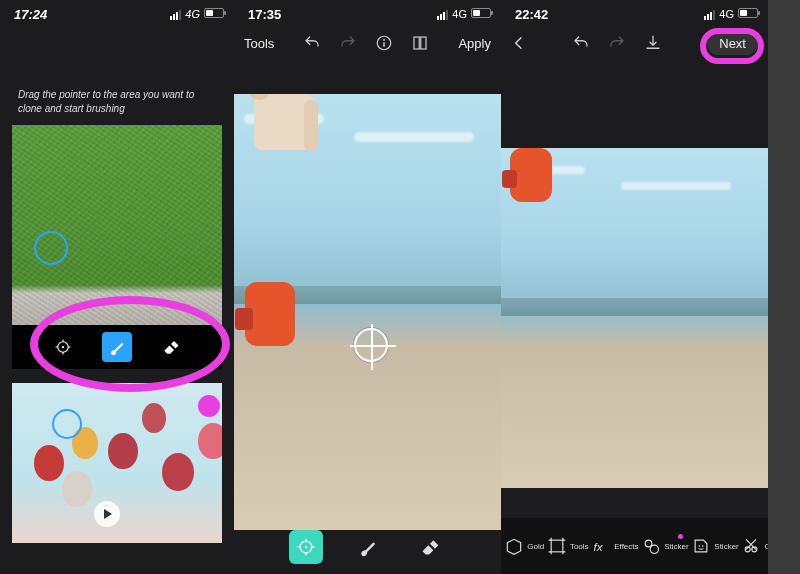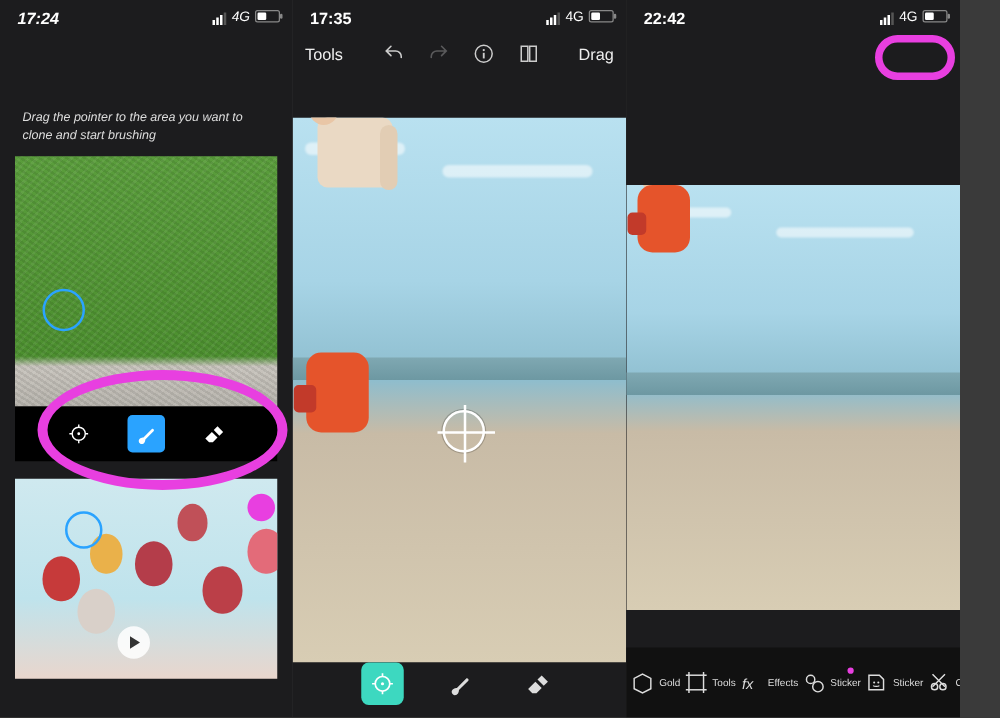--- a/index.html
+++ b/index.html
@@ -215,21 +215,21 @@
               <rect x="11" y="11" width="2" height="6" fill="#ccc"></rect>
             </svg>
           </span>
         <span>
             <svg width="18" height="18" viewBox="0 0 24 24">
               <rect x="4" y="4" width="7" height="16" stroke="#ccc" stroke-width="1.6" fill="none"></rect>
               <rect x="13" y="4" width="7" height="16" stroke="#ccc" stroke-width="1.6" fill="none"></rect>
             </svg>
           </span>
       </div>
-      <span class="apply">Drag</span>
+      <span class="apply">Apply</span>
     </div>
 
     <div class="beach">
       <div class="sky"></div>
       <div class="cloud" style="left:10px;top:20px;width:80px;height:10px"></div>
       <div class="cloud" style="left:120px;top:38px;width:120px;height:10px"></div>
       <div class="sea"></div>
       <div class="pB">
         <div class="topB">
             <div class="armB"></div>
@@ -284,20 +284,45 @@
             <span></span>
             <span></span>
             <span></span>
             <span></span>
           </span>
         <span>4G</span>
         <span class="batt">
             <i></i>
           </span>
       </span>
+    </div>
+    <div class="hdr3">
+      <span>
+          <svg width="16" height="16" viewBox="0 0 24 24">
+            <path d="M15 4l-8 8 8 8" stroke="#ddd" stroke-width="2" fill="none" stroke-linecap="round"></path>
+          </svg>
+        </span>
+      <div class="mid">
+        <span>
+            <svg width="18" height="18" viewBox="0 0 24 24">
+              <path d="M9 14l-5-5 5-5M4 9h10a6 6 0 016 6v1" stroke="#ccc" stroke-width="1.7" fill="none" stroke-linecap="round"></path>
+            </svg>
+          </span>
+        <span style="opacity:.35">
+            <svg width="18" height="18" viewBox="0 0 24 24">
+              <path d="M15 14l5-5-5-5M20 9H10a6 6 0 00-6 6v1" stroke="#ccc" stroke-width="1.7" fill="none" stroke-linecap="round"></path>
+            </svg>
+          </span>
+        <span>
+            <svg width="18" height="18" viewBox="0 0 24 24">
+              <path d="M12 3v12m0 0l-4-4m4 4l4-4M4 19h16" stroke="#ccc" stroke-width="1.7" fill="none" stroke-linecap="round"></path>
+            </svg>
+          </span>
+      </div>
+      <span class="nextbtn">Next</span>
     </div>
     <div class="annot3"></div>
 
     <div class="beach">
       <div class="sky"></div>
       <div class="cloud" style="left:14px;top:18px;width:70px;height:8px"></div>
       <div class="cloud" style="left:120px;top:34px;width:110px;height:8px"></div>
       <div class="sea"></div>
       <div class="pA">
         <div class="head"></div>

